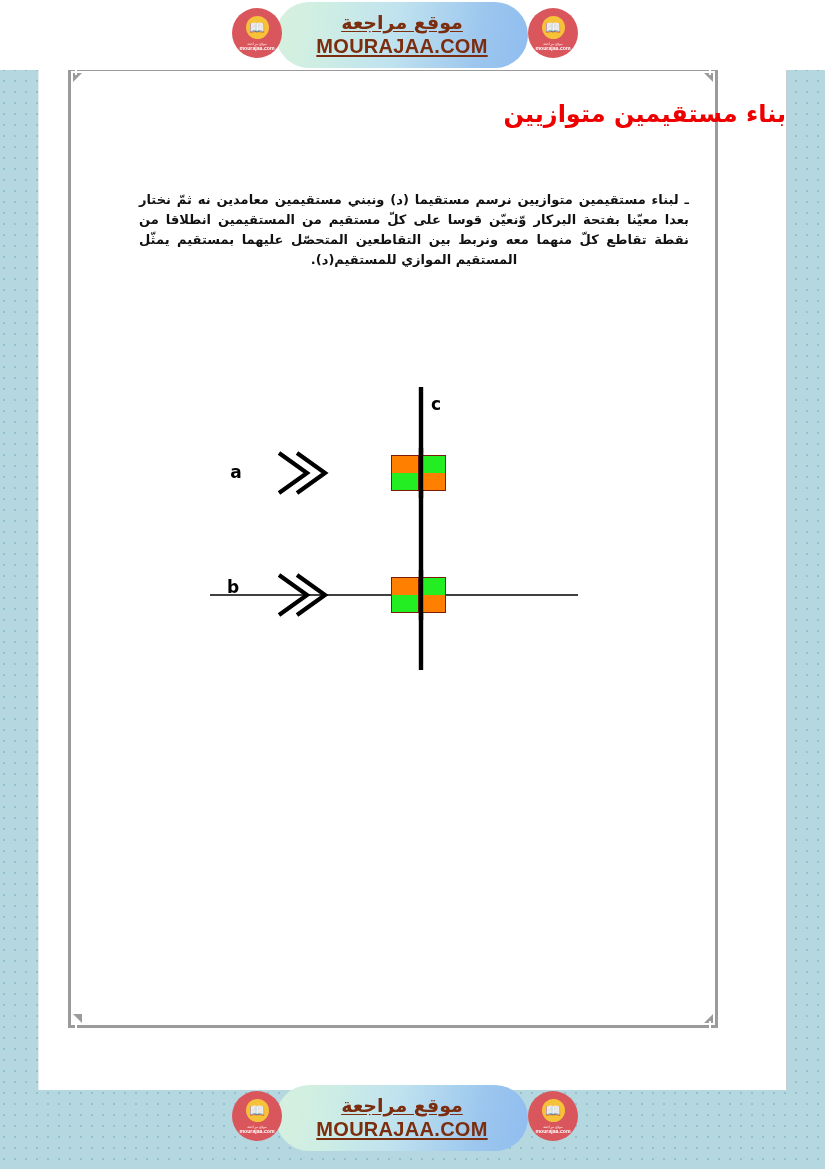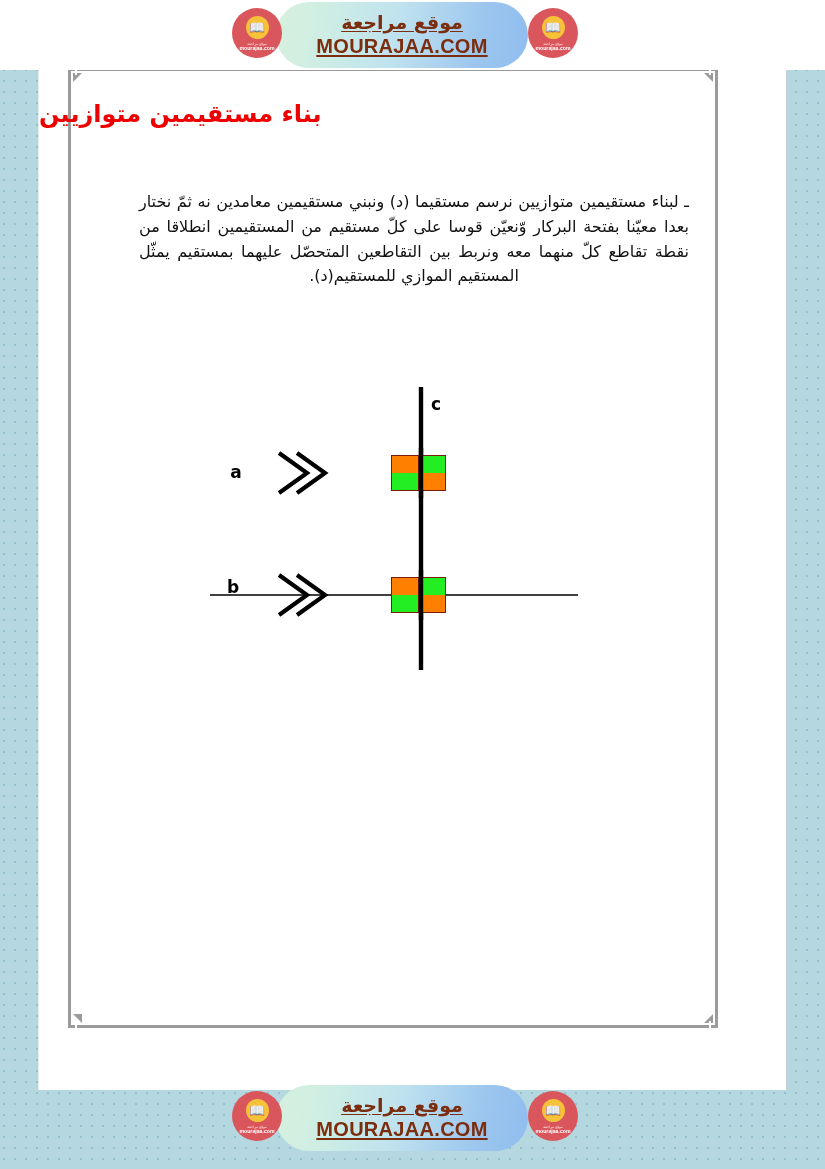--- a/index.html
+++ b/index.html
@@ -138,21 +138,21 @@
   .tri-bl { border-width: 0 9px 9px 0; border-color: transparent #9b9b9b transparent transparent; left: 5px; bottom: 5px; }
   .tri-br { border-width: 0 0 9px 9px; border-color: transparent transparent #9b9b9b transparent; right: 5px; bottom: 5px; }
   .nick { position: absolute; width: 2px; height: 10px; background: #ffffff; }
 
   
   #lesson-title {
     position: absolute;
     left: 0;
     top: 100px;
     width: 747px;
-    text-align: left;
+    text-align: right;
     font-size: 24px;
     font-weight: 700;
     color: #ee0000;
     font-family: "DejaVu Sans", sans-serif;
     letter-spacing: 0.2px;
   }
 
   .body-para {
     position: absolute;
     color: #111111;
@@ -167,22 +167,22 @@
     width: 550px;
     font-size: 11.5px;
     font-weight: 600;
     text-align: center;
     line-height: 1.5;
   }
   #para-2 {
     left: 100px;
     top: 190px;
     width: 550px;
-    font-size: 16px;
-    font-weight: 400;
+    font-size: 13px;
+    font-weight: 700;
     line-height: 1.55;
     text-align: justify;
     text-align-last: center;
   }
 
   
   #figure {
     position: absolute;
     left: 0;
     top: 0;

